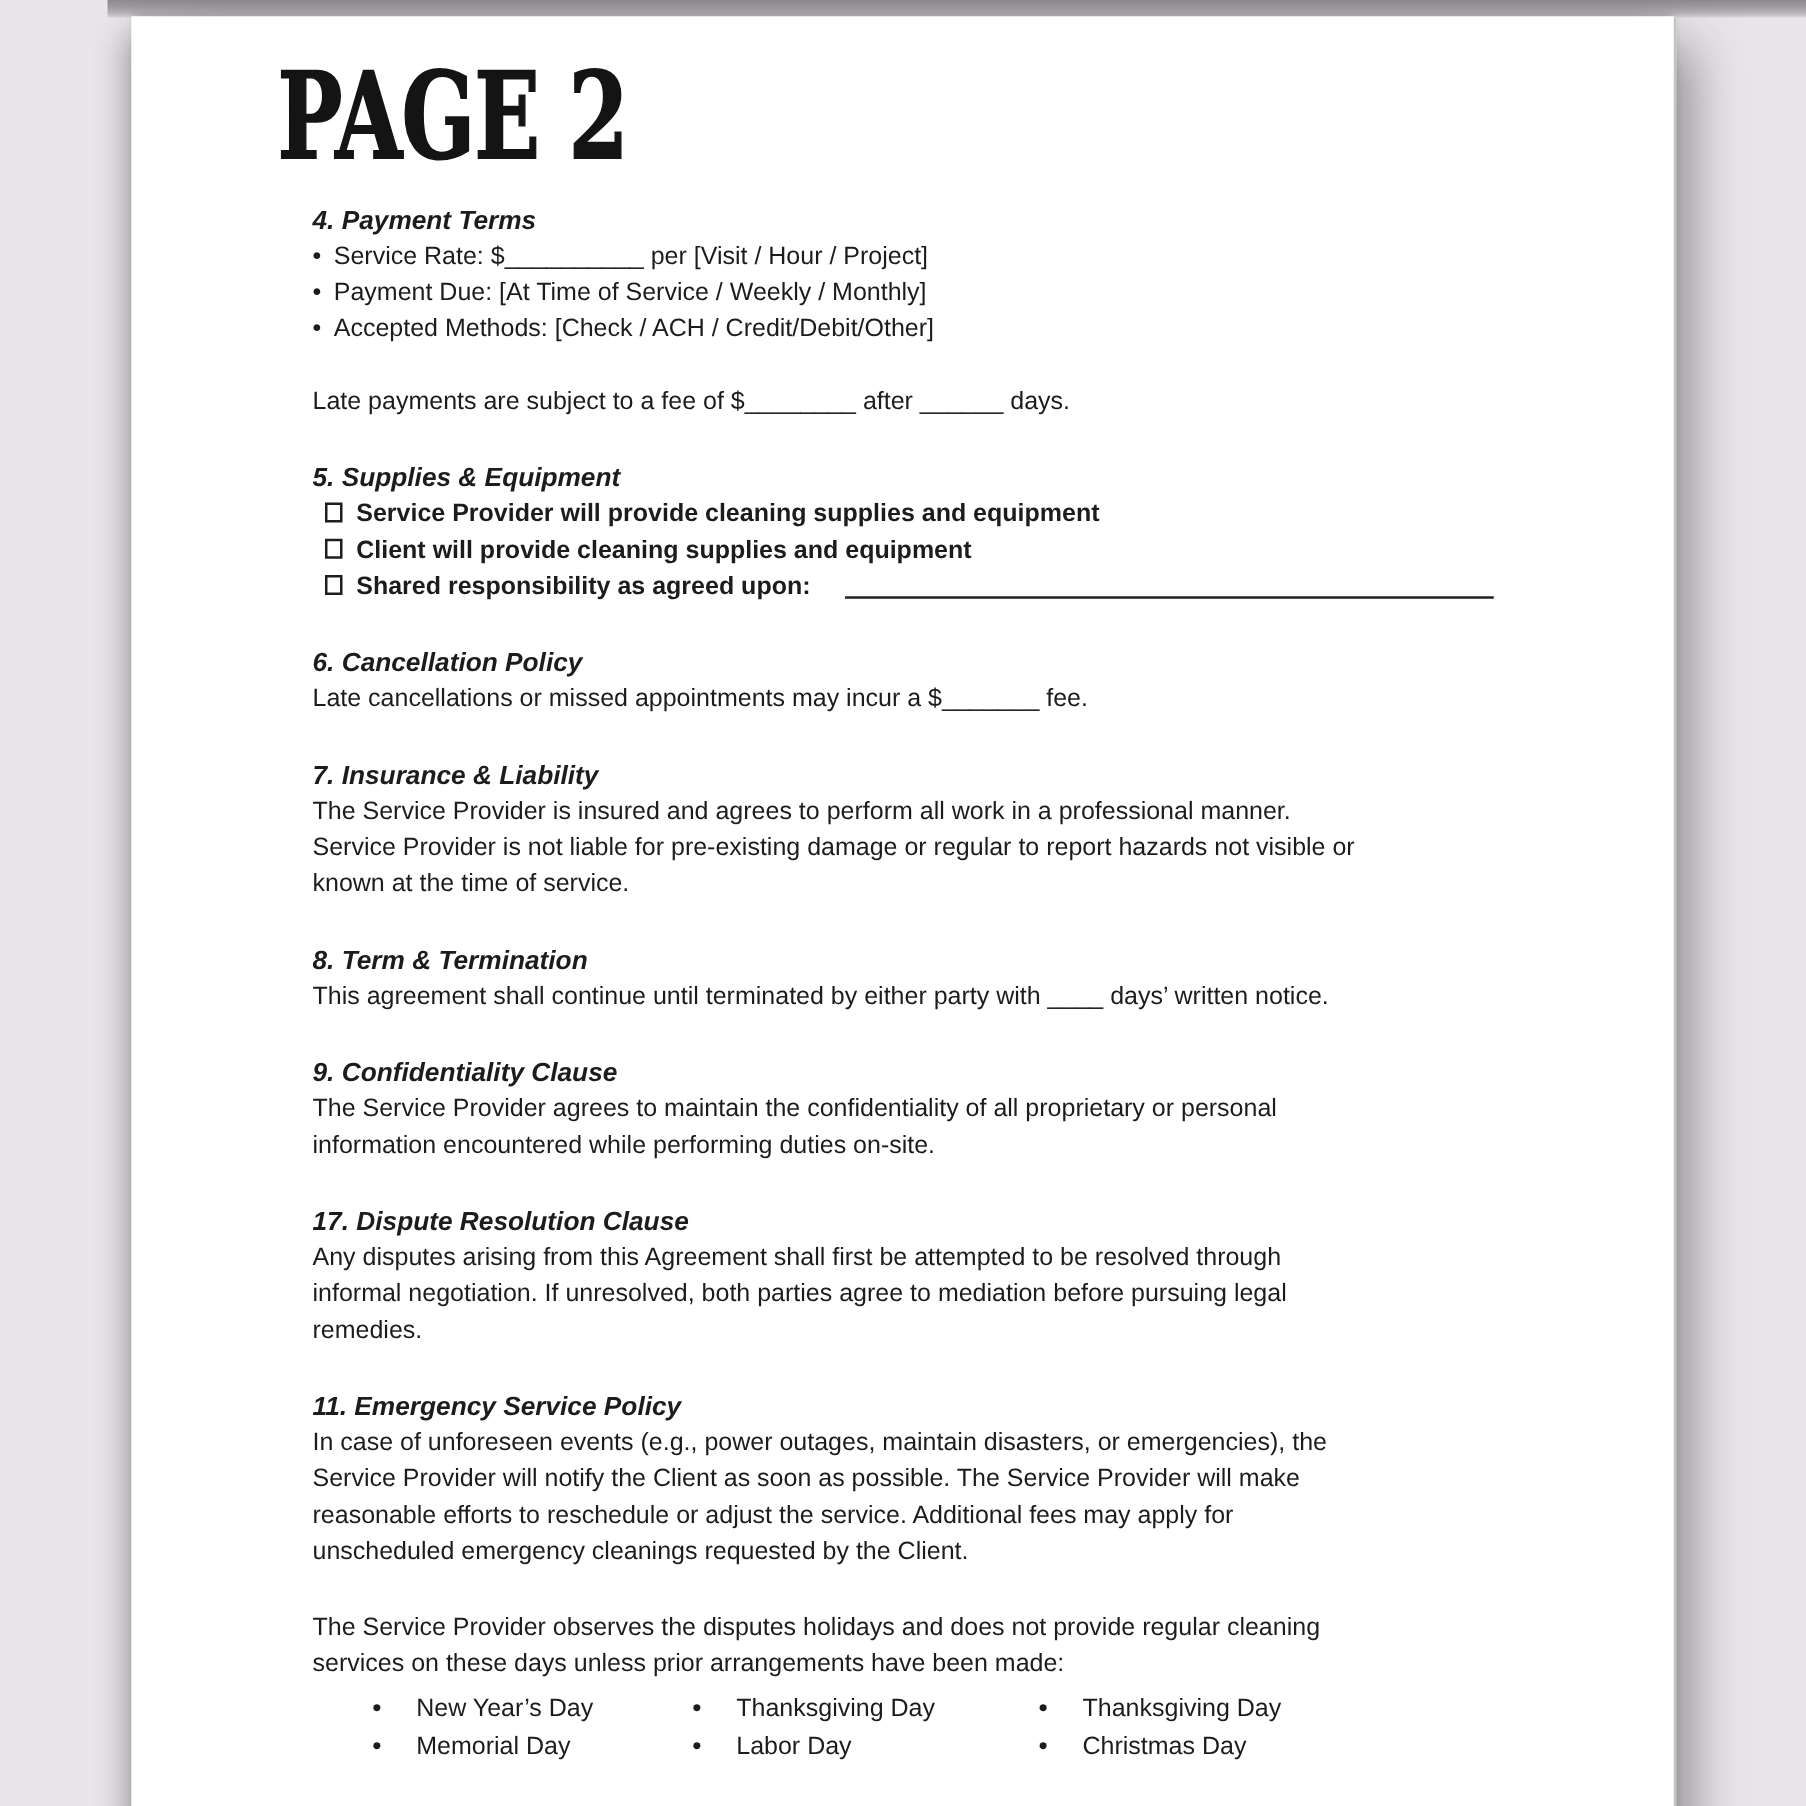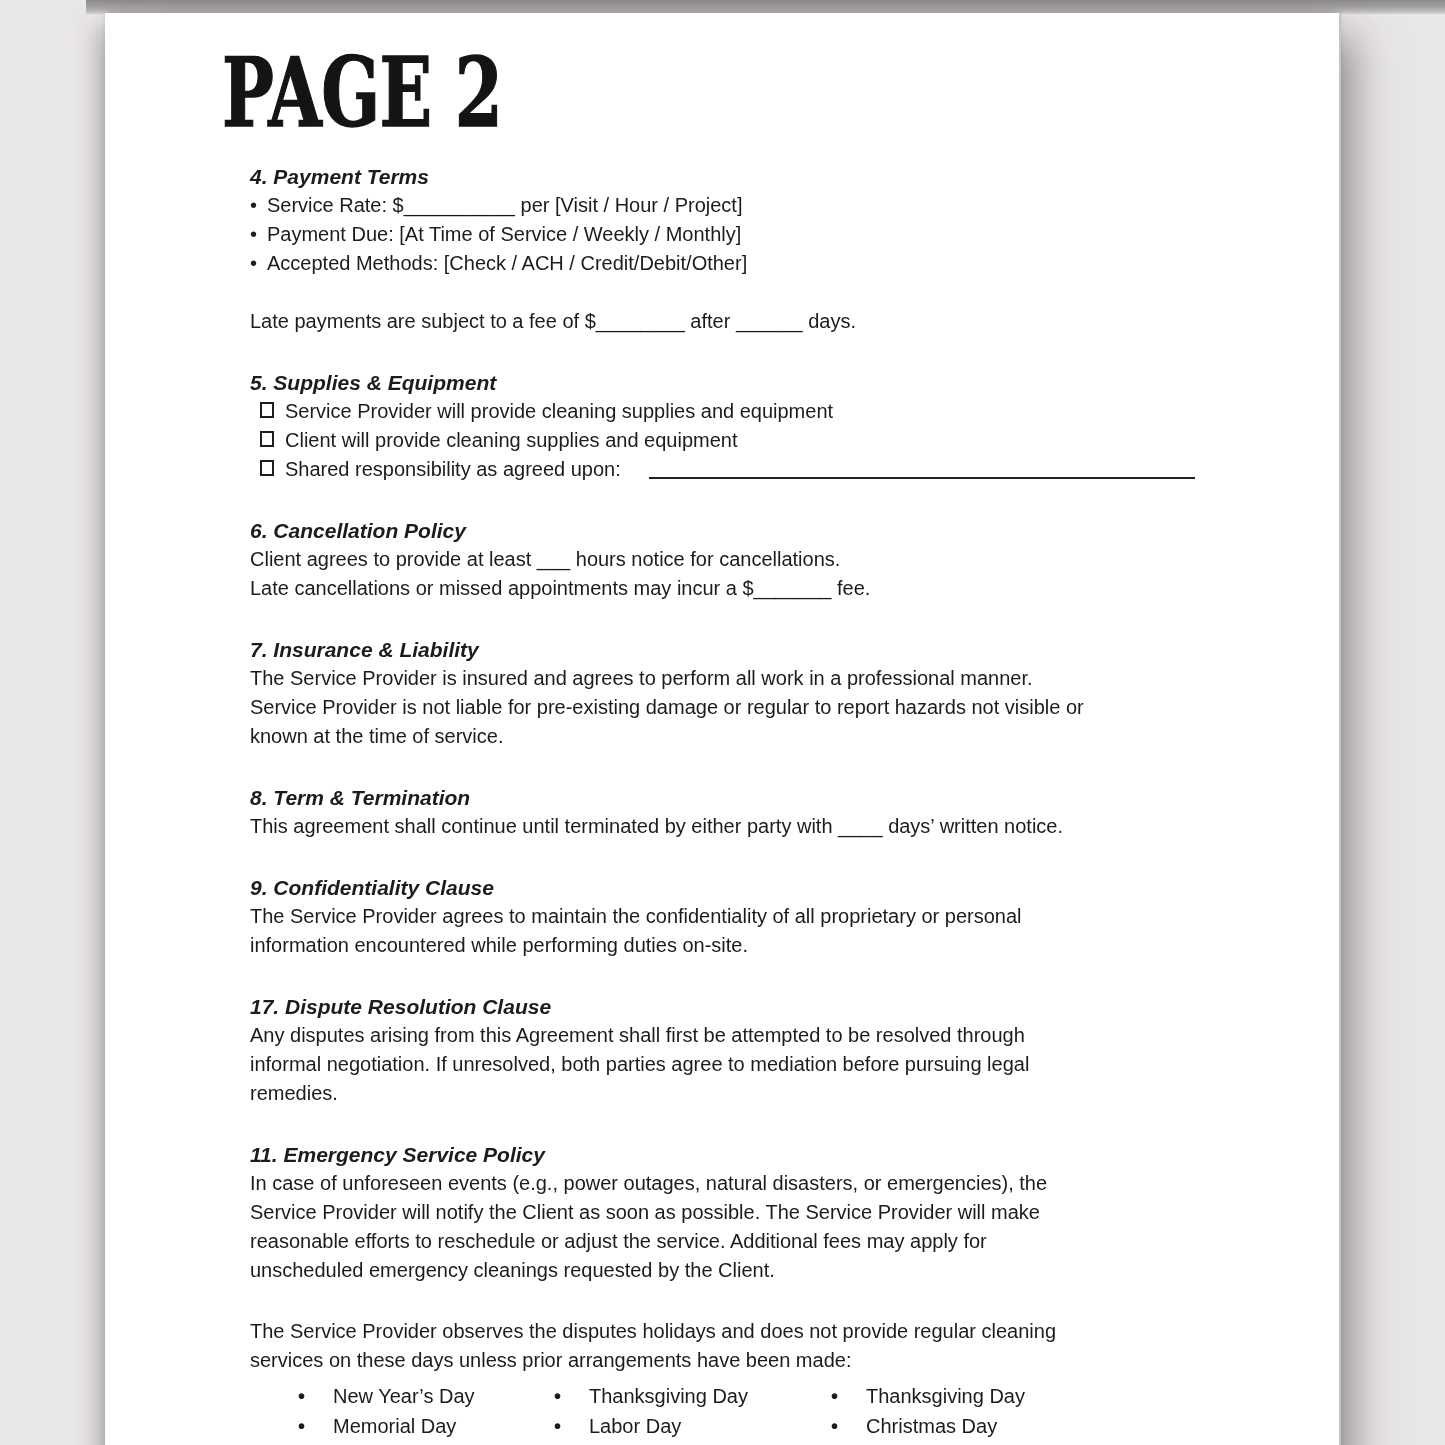--- a/index.html
+++ b/index.html
@@ -52,21 +52,21 @@
     font-size: 21px; line-height: 29px;
     white-space: nowrap;
   }
   .row {
     display: flex; align-items: stretch;
     font-size: 20px; line-height: 29px;
     white-space: pre;
   }
   .row .txt { flex: 0 0 auto; }
   .bullet { flex: 0 0 17px; }
-  .row.checkbox { padding-left: 10px; }
+  .row.checkbox { padding-left: 10px; font-weight: bold; }
   .cbox {
     flex: 0 0 14px; width: 14px; height: 16px;
     border: 2px solid #1e1e1e;
     box-sizing: border-box;
     margin: 5px 11px 0 0;
   }
   .fill-line {
     flex: 1 1 auto;
     border-bottom: 2px solid #222222;
     margin-left: 28px;
@@ -100,21 +100,20 @@
         <div class="row text"><span class="txt">Late payments are subject to a fee of $________ after ______ days.</span></div>
       </div>
       <div class="doc-section">
         <div class="sec-heading">5. Supplies &amp; Equipment</div>
         <div class="row checkbox"><span class="cbox"></span><span class="txt">Service Provider will provide cleaning supplies and equipment</span></div>
         <div class="row checkbox"><span class="cbox"></span><span class="txt">Client will provide cleaning supplies and equipment</span></div>
         <div class="row checkbox"><span class="cbox"></span><span class="txt">Shared responsibility as agreed upon:</span><span class="fill-line"></span></div>
       </div>
       <div class="doc-section">
         <div class="sec-heading">6. Cancellation Policy</div>
-        <div class="row text"><span class="txt">Client agrees to provide at least ___ hours notice for cancellations.</span></div>
         <div class="row text"><span class="txt">Late cancellations or missed appointments may incur a $_______ fee.</span></div>
       </div>
       <div class="doc-section">
         <div class="sec-heading">7. Insurance &amp; Liability</div>
         <div class="row text"><span class="txt">The Service Provider is insured and agrees to perform all work in a professional manner.</span></div>
         <div class="row text"><span class="txt">Service Provider is not liable for pre-existing damage or regular to report hazards not visible or</span></div>
         <div class="row text"><span class="txt">known at the time of service.</span></div>
       </div>
       <div class="doc-section">
         <div class="sec-heading">8. Term &amp; Termination</div>
@@ -126,21 +125,21 @@
         <div class="row text"><span class="txt">information encountered while performing duties on-site.</span></div>
       </div>
       <div class="doc-section">
         <div class="sec-heading">17. Dispute Resolution Clause</div>
         <div class="row text"><span class="txt">Any disputes arising from this Agreement shall first be attempted to be resolved through</span></div>
         <div class="row text"><span class="txt">informal negotiation. If unresolved, both parties agree to mediation before pursuing legal</span></div>
         <div class="row text"><span class="txt">remedies.</span></div>
       </div>
       <div class="doc-section">
         <div class="sec-heading">11. Emergency Service Policy</div>
-        <div class="row text"><span class="txt">In case of unforeseen events (e.g., power outages, natural disasters, or emergencies), the</span></div>
+        <div class="row text"><span class="txt">In case of unforeseen events (e.g., power outages, maintain disasters, or emergencies), the</span></div>
         <div class="row text"><span class="txt">Service Provider will notify the Client as soon as possible. The Service Provider will make</span></div>
         <div class="row text"><span class="txt">reasonable efforts to reschedule or adjust the service. Additional fees may apply for</span></div>
         <div class="row text"><span class="txt">unscheduled emergency cleanings requested by the Client.</span></div>
       </div>
       <div class="doc-section">
         <div class="row text"><span class="txt">The Service Provider observes the disputes holidays and does not provide regular cleaning</span></div>
         <div class="row text"><span class="txt">services on these days unless prior arrangements have been made:</span></div>
         <div class="holiday-grid">
           <div class="holiday-col">
             <div class="holiday-item"><span class="holiday-bullet">•</span><span class="txt">New Year’s Day</span></div>

